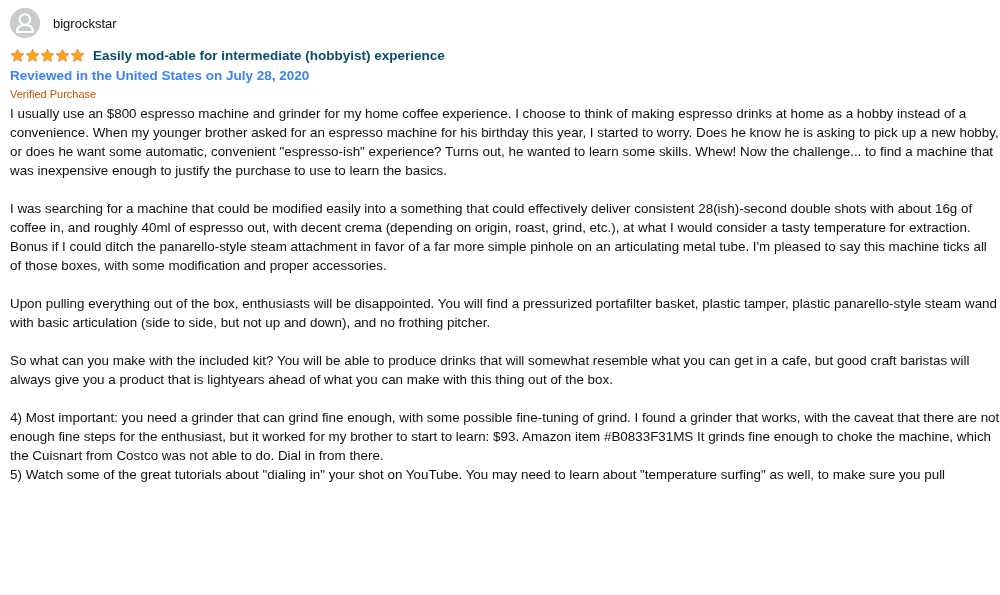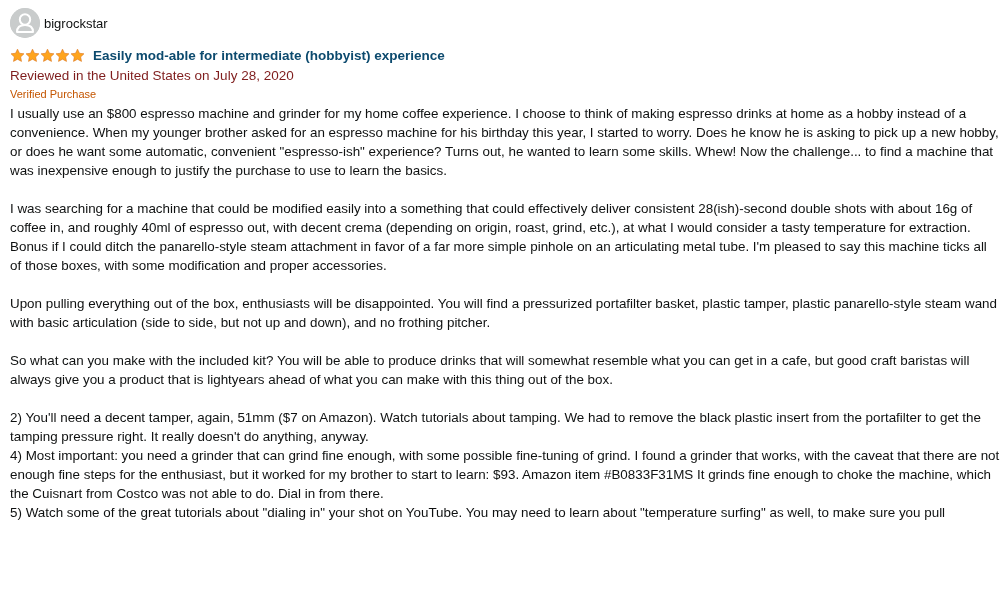--- a/index.html
+++ b/index.html
@@ -28,21 +28,21 @@
       width: 30px;
       height: 30px;
       border-radius: 50%;
       background: #c9cccc;
       position: relative;
       overflow: hidden;
       flex: 0 0 auto;
     }
     .avatar svg { display: block; }
     .profile-name {
-      margin-left: 4px;
+      margin-left: 13px;
       font-size: 13px;
       color: #0f1111;
       text-align: right;
     }
     .title-row {
       display: flex;
       align-items: center;
       margin-top: 4px;
       height: 22px;
     }
@@ -53,23 +53,24 @@
       margin-right: 8px;
     }
     .star svg { display: block; }
     .review-title {
       font-weight: bold;
       font-size: 13.5px;
       color: #0c4a6e;
     }
     .review-date {
       font-size: 13.5px;
-      color: #7f1d1d;
+      color: #3b82f6;
       margin-top: 0px;
       line-height: 19px;
+      font-weight: bold;
     }
     .verified {
       font-size: 11px;
       font-weight: normal;
       color: #c45500;
       margin-top: 1px;
       line-height: 16px;
     }
     .review-body {
       margin-top: 2px;
@@ -138,18 +139,17 @@
 
   <div class="review-body">
     <p>I usually use an $800 espresso machine and grinder for my home coffee experience. I choose to think of making espresso drinks at home as a hobby instead of a convenience. When my younger brother asked for an espresso machine for his birthday this year, I started to worry. Does he know he is asking to pick up a new hobby, or does he want some automatic, convenient "espresso-ish" experience? Turns out, he wanted to learn some skills. Whew! Now the challenge... to find a machine that was inexpensive enough to justify the purchase to use to learn the basics.</p>
     <div class="para-gap"></div>
     <p>I was searching for a machine that could be modified easily into a something that could effectively deliver consistent 28(ish)-second double shots with about 16g of coffee in, and roughly 40ml of espresso out, with decent crema (depending on origin, roast, grind, etc.), at what I would consider a tasty temperature for extraction. Bonus if I could ditch the panarello-style steam attachment in favor of a far more simple pinhole on an articulating metal tube. I'm pleased to say this machine ticks all of those boxes, with some modification and proper accessories.</p>
     <div class="para-gap"></div>
     <p>Upon pulling everything out of the box, enthusiasts will be disappointed. You will find a pressurized portafilter basket, plastic tamper, plastic panarello-style steam wand with basic articulation (side to side, but not up and down), and no frothing pitcher.</p>
     <div class="para-gap"></div>
     <p>So what can you make with the included kit? You will be able to produce drinks that will somewhat resemble what you can get in a cafe, but good craft baristas will always give you a product that is lightyears ahead of what you can make with this thing out of the box.</p>
     <div class="para-gap"></div>
-    <p>2) You'll need a decent tamper, again, 51mm ($7 on Amazon). Watch tutorials about tamping. We had to remove the black plastic insert from the portafilter to get the tamping pressure right. It really doesn't do anything, anyway.</p>
     <p>4) Most important: you need a grinder that can grind fine enough, with some possible fine-tuning of grind. I found a grinder that works, with the caveat that there are not enough fine steps for the enthusiast, but it worked for my brother to start to learn: $93. Amazon item #B0833F31MS It grinds fine enough to choke the machine, which the Cuisnart from Costco was not able to do. Dial in from there.</p>
     <p>5) Watch some of the great tutorials about "dialing in" your shot on YouTube. You may need to learn about "temperature surfing" as well, to make sure you pull</p>
   </div>
 
 </div>
 
 </body></html>

